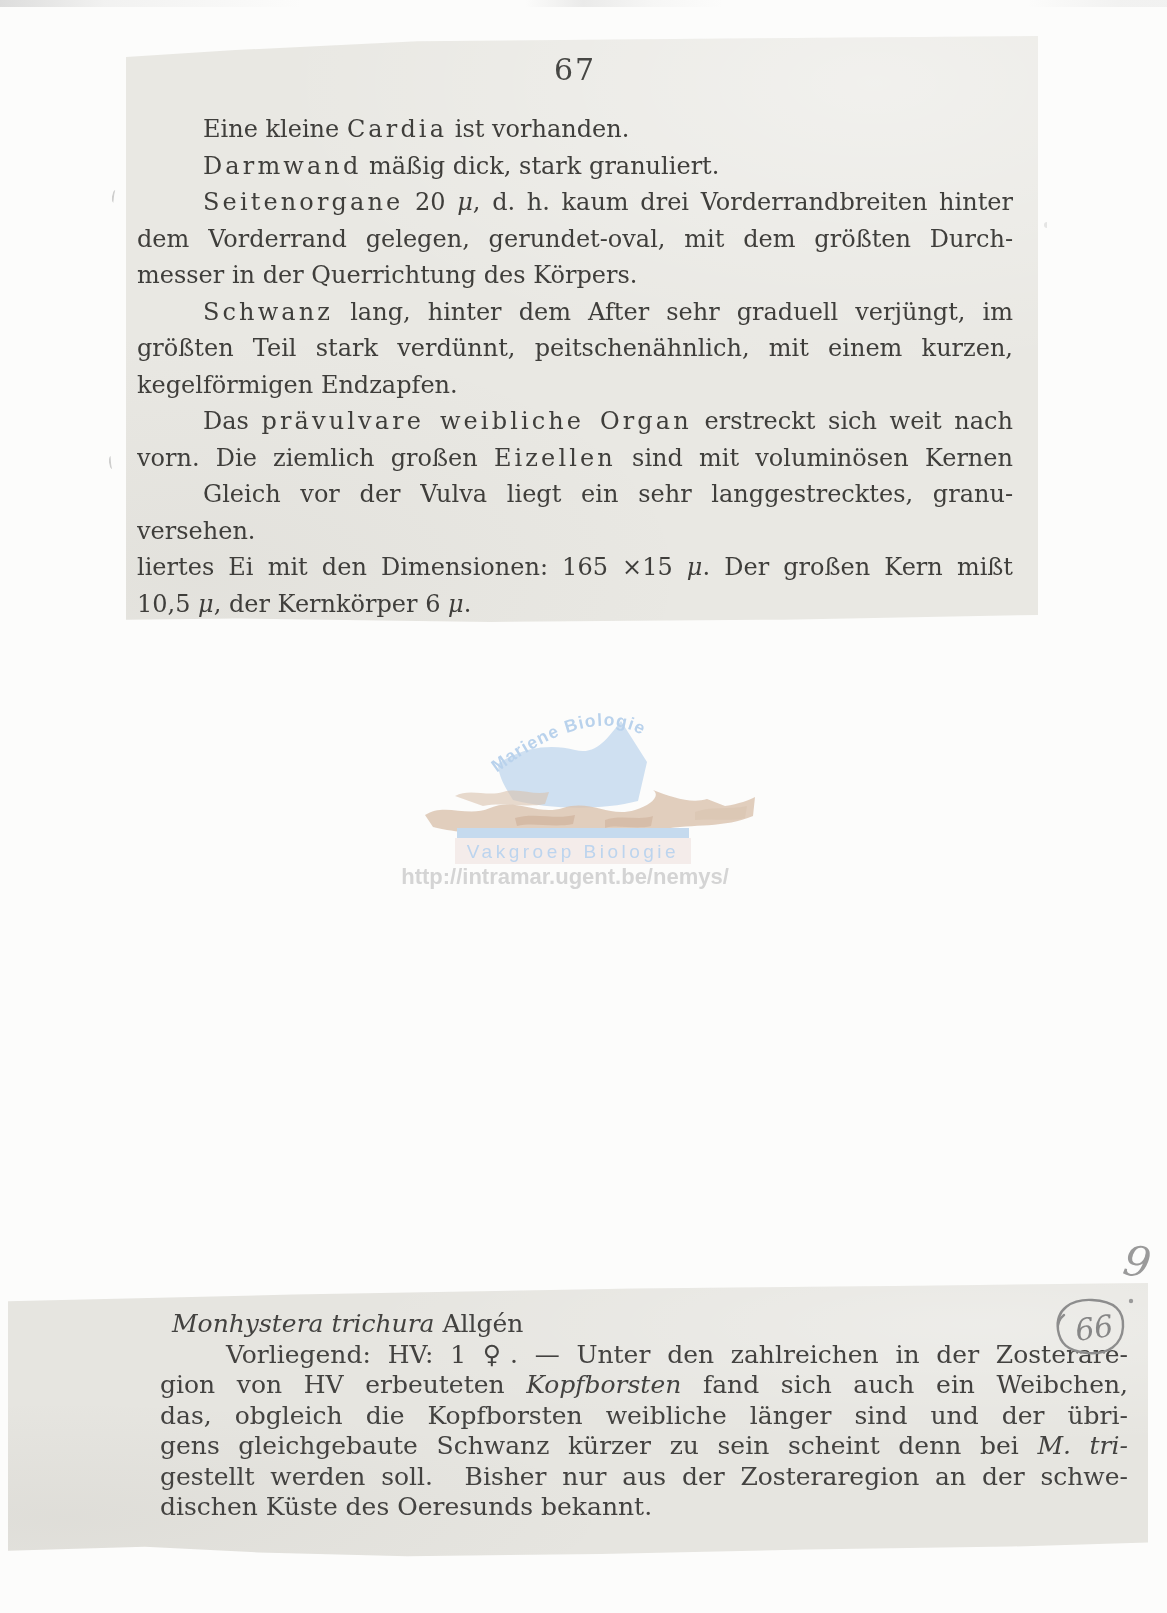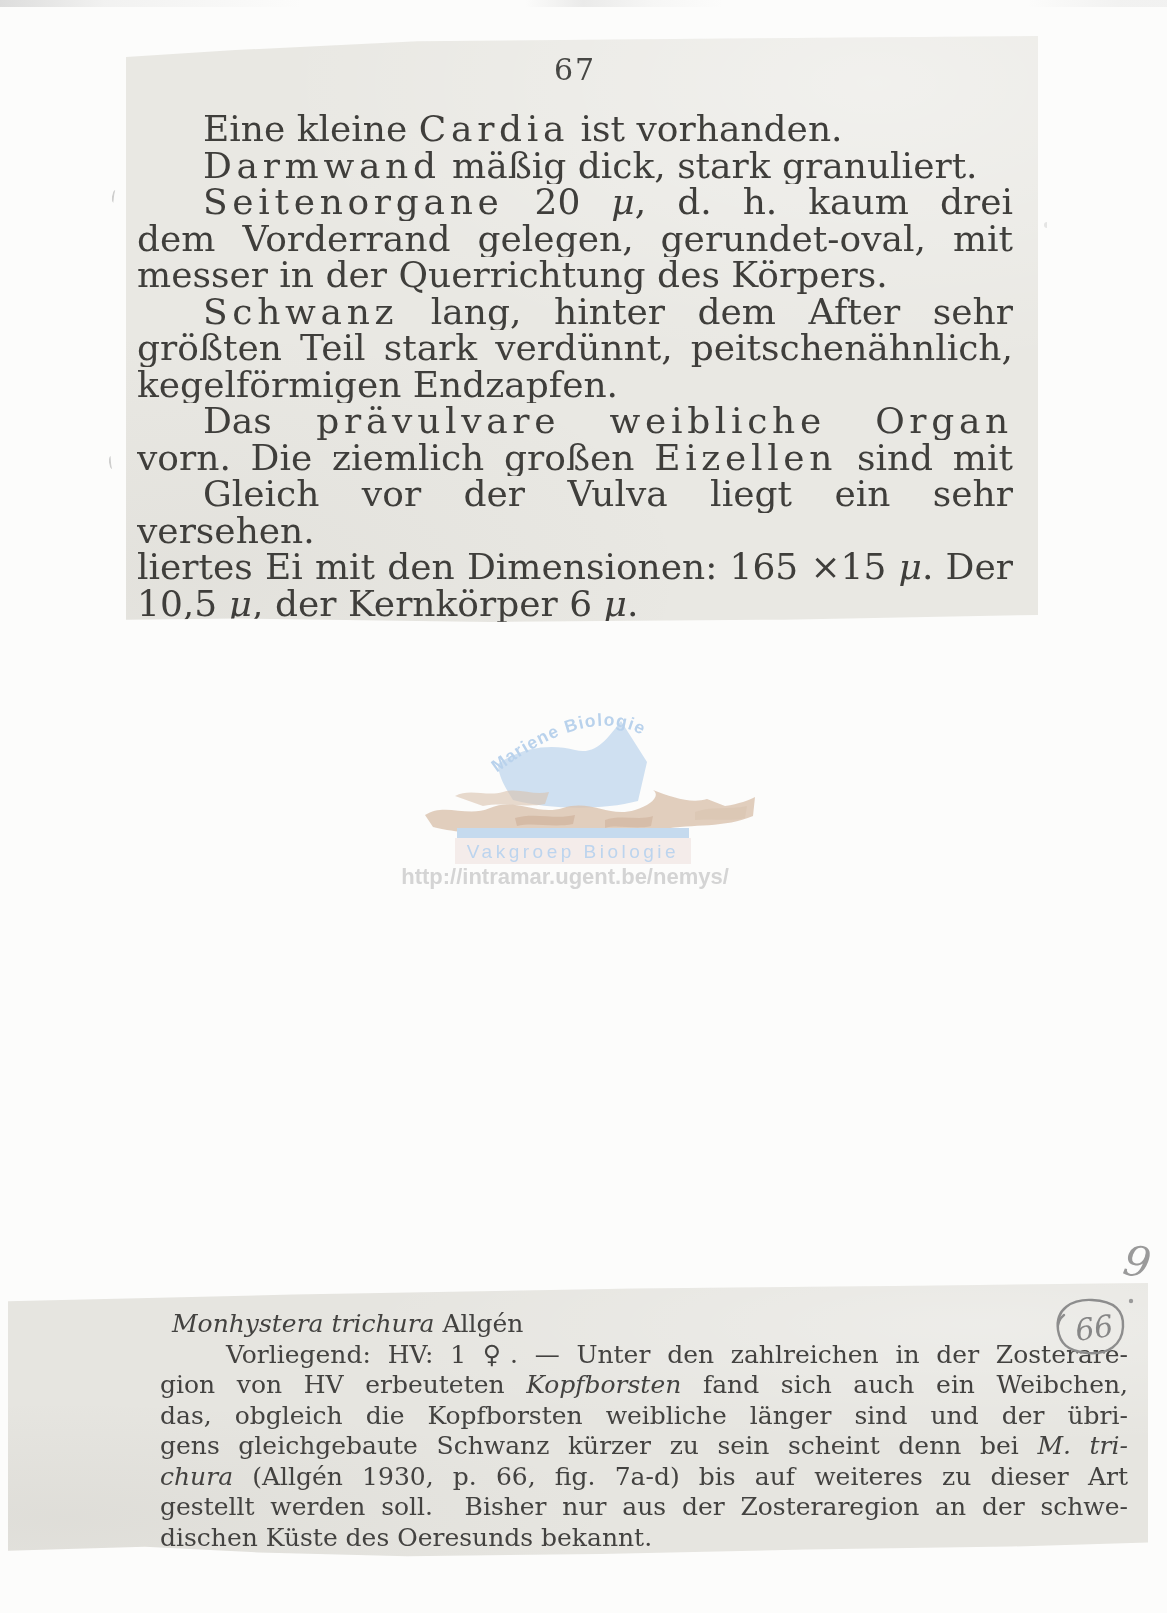--- a/index.html
+++ b/index.html
@@ -30,21 +30,21 @@
       radial-gradient(120% 90% at 82% 8%,rgba(255,255,255,.38),transparent 55%),
       radial-gradient(90% 70% at 8% 92%,rgba(110,105,95,.05),transparent 60%),
       #e9e8e3;
     clip-path:polygon(0% 3.6%,12% 2.4%,32% .9%,60% .5%,100% 0%,100% 98.8%,72% 99.6%,40% 100%,12% 99.4%,0% 99.6%);
     padding:14px 25px 0 11px;box-sizing:border-box;
   }
   .pagenum{
     text-align:center;font-size:30px;line-height:40px;letter-spacing:2px;
     color:#474744;margin-bottom:21px;
   }
-  .tb-top{font-size:36px;}
+  .tb-top{font-size:24px;}
   .tb-top .line{line-height:36.5px;height:36.5px;overflow:hidden;text-align:justify;}
   .tb-bot{font-size:25px;}
   .tb-bot .line{line-height:30.5px;height:30.5px;overflow:hidden;text-align:justify;}
   .line.full{text-align-last:justify;}
   .line .sp{letter-spacing:.13em;}
   .line .it{font-style:italic;}
   .tb-top .ind1{text-indent:66px;}
   .tb-bot .ind1{text-indent:66px;}
   .tb-bot .ind2{text-indent:12px;}
 
@@ -118,21 +118,20 @@
   <text x="170" y="184" text-anchor="middle" font-family="Liberation Sans, sans-serif" font-weight="bold" font-size="22" fill="#d4d4d4">http://intramar.ugent.be/nemys/</text>
 </svg>
 
 <div class="snippet snippet-bottom">
   <div class="tb tb-bot">
       <div class="line ind2"><span class="it">Monhystera trichura</span><span> Allgén</span></div>
       <div class="line ind1 full"><span>Vorliegend: HV: 1&nbsp;♀. — Unter den zahlreichen in&nbsp;der Zosterare-</span></div>
       <div class="line full"><span>gion von HV erbeuteten </span><span class="it">Kopfborsten</span><span> fand sich auch ein Weibchen,</span></div>
       <div class="line full"><span>das, obgleich die Kopfborsten weibliche länger sind und der übri-</span></div>
       <div class="line full"><span>gens gleichgebaute Schwanz kürzer zu sein scheint denn bei </span><span class="it">M. tri-</span></div>
-      <div class="line full"><span class="it">chura</span><span> (Allgén 1930, p. 66, fig. 7a-d) bis auf weiteres zu dieser Art</span></div>
       <div class="line full"><span>gestellt werden soll.&nbsp; Bisher nur aus der Zosteraregion an der schwe-</span></div>
       <div class="line"><span>dischen Küste des Oeresunds bekannt.</span></div>
     </div>
 </div>
 
 <svg class="pencil" viewBox="0 0 147 200">
   <g>
     <text x="104" y="96" font-family="DejaVu Serif, serif" font-style="italic" font-size="42" fill="#9a9a9a" transform="rotate(10 115 80)">9</text>
     <circle cx="111" cy="121" r="2.2" fill="#9a9a9a"></circle>
   </g>

